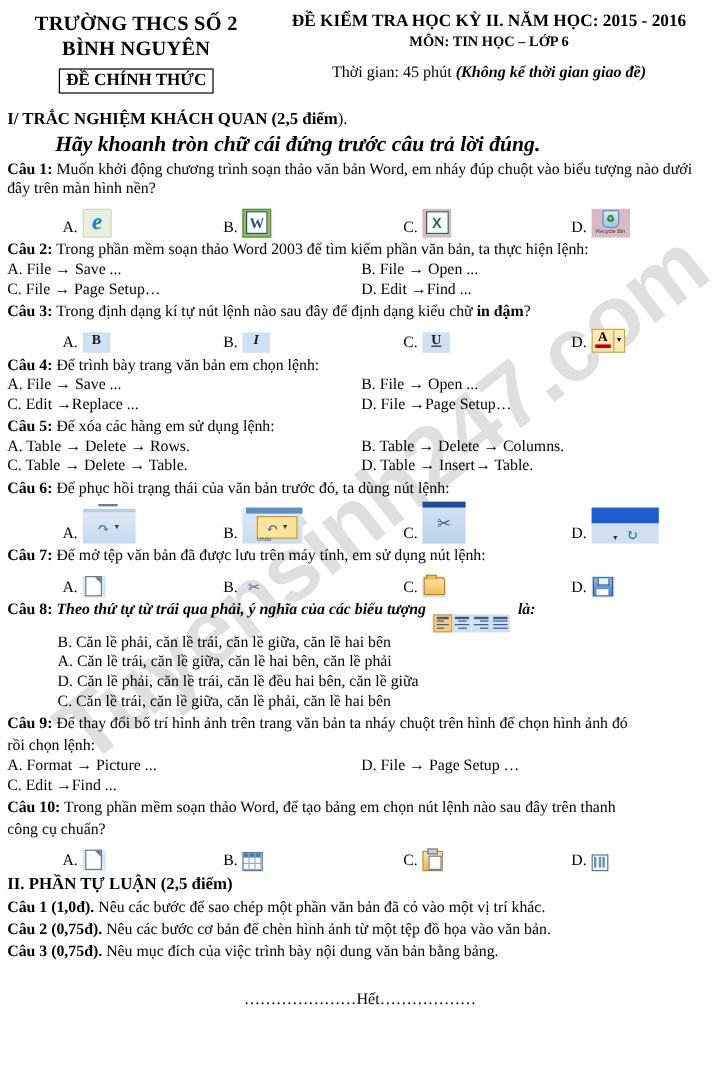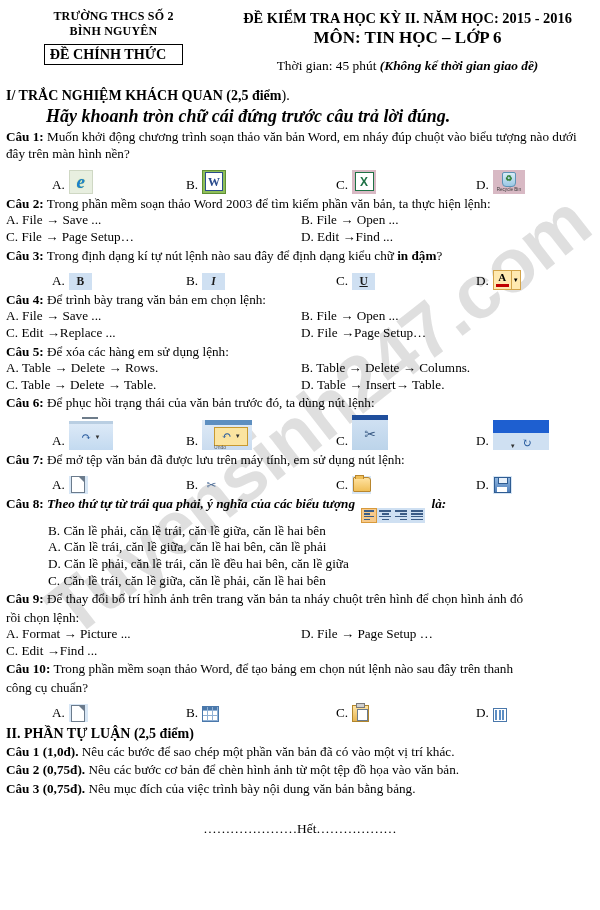--- a/index.html
+++ b/index.html
@@ -61,39 +61,39 @@
     width: 215px;
     text-align: center;
     flex: 0 0 215px;
   }
   .hdr-right {
     flex: 1 1 auto;
     text-align: center;
   }
   .school {
     font-weight: 700;
-    font-size: 12px;
+    font-size: 17px;
     letter-spacing: .2px;
     line-height: 1.26;
   }
   .exam-title {
     font-weight: 700;
     font-size: 14.4px;
     line-height: 1.26;
     white-space: nowrap;
   }
   .subject {
     font-weight: 700;
-    font-size: 17px;
+    font-size: 12px;
     line-height: 1.3;
   }
   .official-box {
     display: inline-block;
     border: 1.2px solid #000;
-    padding: 0px 16px 1px 5px;
+    padding: 0px 5px 1px 5px;
     font-weight: 700;
     font-size: 14.2px;
     margin-top: 5px;
     line-height: 1.28;
   }
   .timing {
     margin-top: 9px;
     font-size: 13.4px;
   }
   .timing i {

